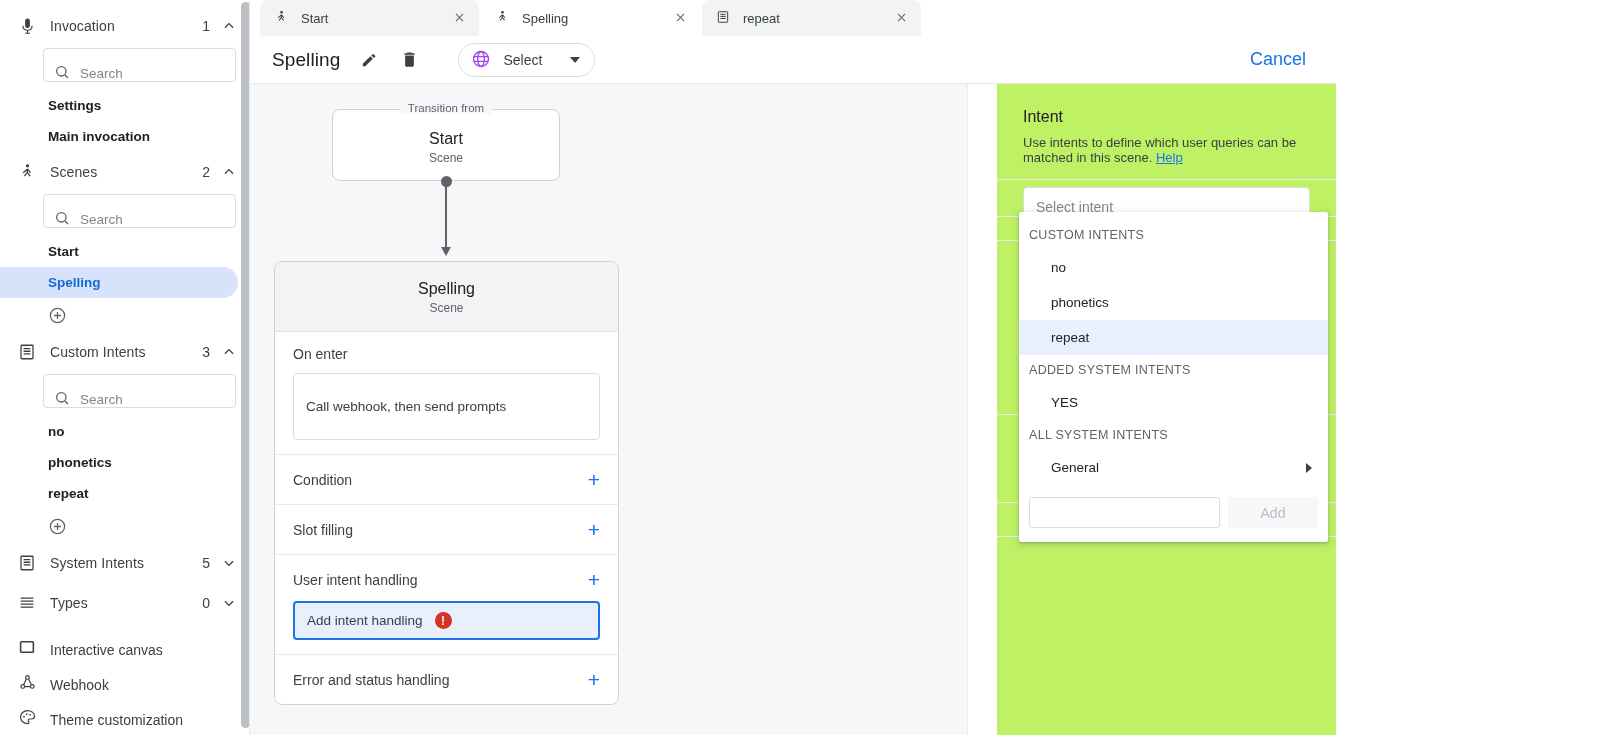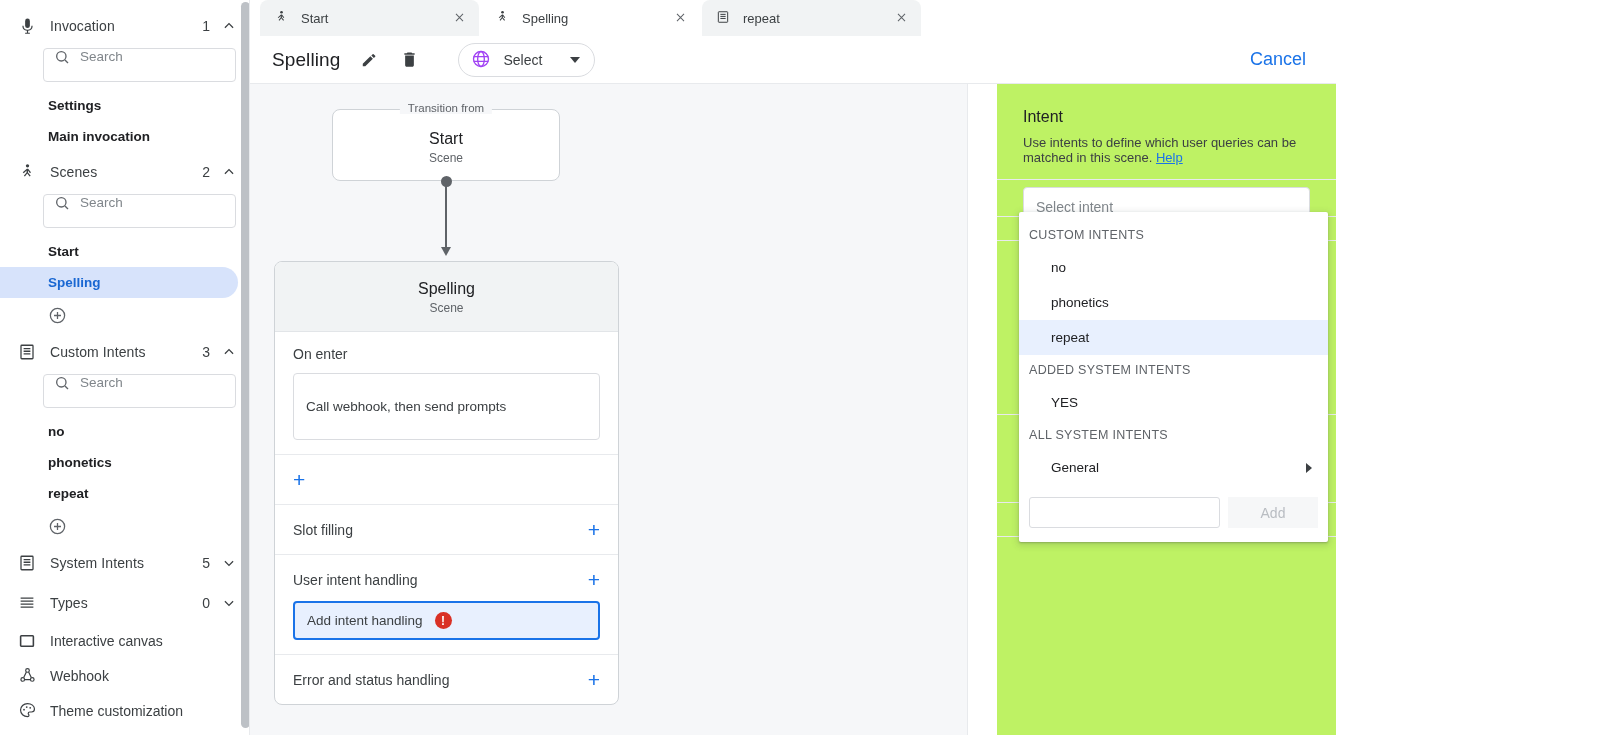--- a/index.html
+++ b/index.html
@@ -27,40 +27,40 @@
   }
   .sb-group-head .glabel {
     flex: 1 1 auto; font-size: 14px; color: #3c4043; letter-spacing: .1px;
   }
   .sb-group-head .gcount { font-size: 14px; color: #3c4043; margin-right: 12px; }
   .sb-group-head .gchev { width: 14px; height: 14px; color: #3c4043; display:flex; }
 
   .sb-search {
     margin: 2px 14px 8px 43px; height: 34px;
     border: 1px solid #dadce0; border-radius: 4px;
-    display: flex; align-items: flex-start; padding: 0 10px; cursor: text;
+    display: flex; align-items: flex-end; padding: 0 10px; cursor: text;
     background: #fff;
   }
   .sb-search .sicon { width: 17px; height: 17px; color: #5f6368; margin-right: 9px; display:flex; }
   .sb-search .splaceholder { font-size: 13.5px; color: #80868b; }
 
   .sb-item {
     height: 31px; display: flex; align-items: center;
     padding-left: 48px; font-size: 13.5px; color: #202124; font-weight: 700;
     cursor: pointer; border-radius: 0 16px 16px 0; margin-right: 12px;
   }
   .sb-item.active { background: #d7e3fb; color: #1967d2; }
 
   .sb-add {
     height: 34px; display: flex; align-items: center; padding-left: 48px; cursor: pointer;
   }
   .sb-add svg { color: #5f6368; }
 
   .sb-flat {
-    display: flex; align-items: center; height: 35px; padding: 0 14px 0 16px; cursor: pointer;
+    display: flex; align-items: flex-end; height: 35px; padding: 0 14px 0 16px; cursor: pointer;
   }
   .sb-flat .gicon { width: 22px; height:22px; flex:0 0 22px; margin-right: 12px; display:flex; align-items:center; justify-content:center; color:#3c4043; }
   .sb-flat .glabel { font-size: 14px; color: #3c4043; flex: 1 1 auto; }
 
   .sb-scrollbar {
     position: absolute; top: 2px; right: 0px; width: 9px; height: 726px;
     background: #bdc1c6; border-radius: 5px;
   }
   .sidebar-edge {
     position: absolute; top: 0; right: 0; width: 1px; height: 735px; background: #e8eaed;
@@ -490,20 +490,21 @@
 
           <div class="sec">
             <div class="sec-row">
               <span class="sec-title">On enter</span>
             </div>
             <div class="onenter-box">Call webhook, then send prompts</div>
           </div>
 
           <div class="sec">
             <div class="sec-row">
+              <span class="sec-title">Condition</span>
               <span class="sec-plus">+</span>
             </div>
           </div>
 
           <div class="sec">
             <div class="sec-row">
               <span class="sec-title">Slot filling</span>
               <span class="sec-plus">+</span>
             </div>
           </div>

